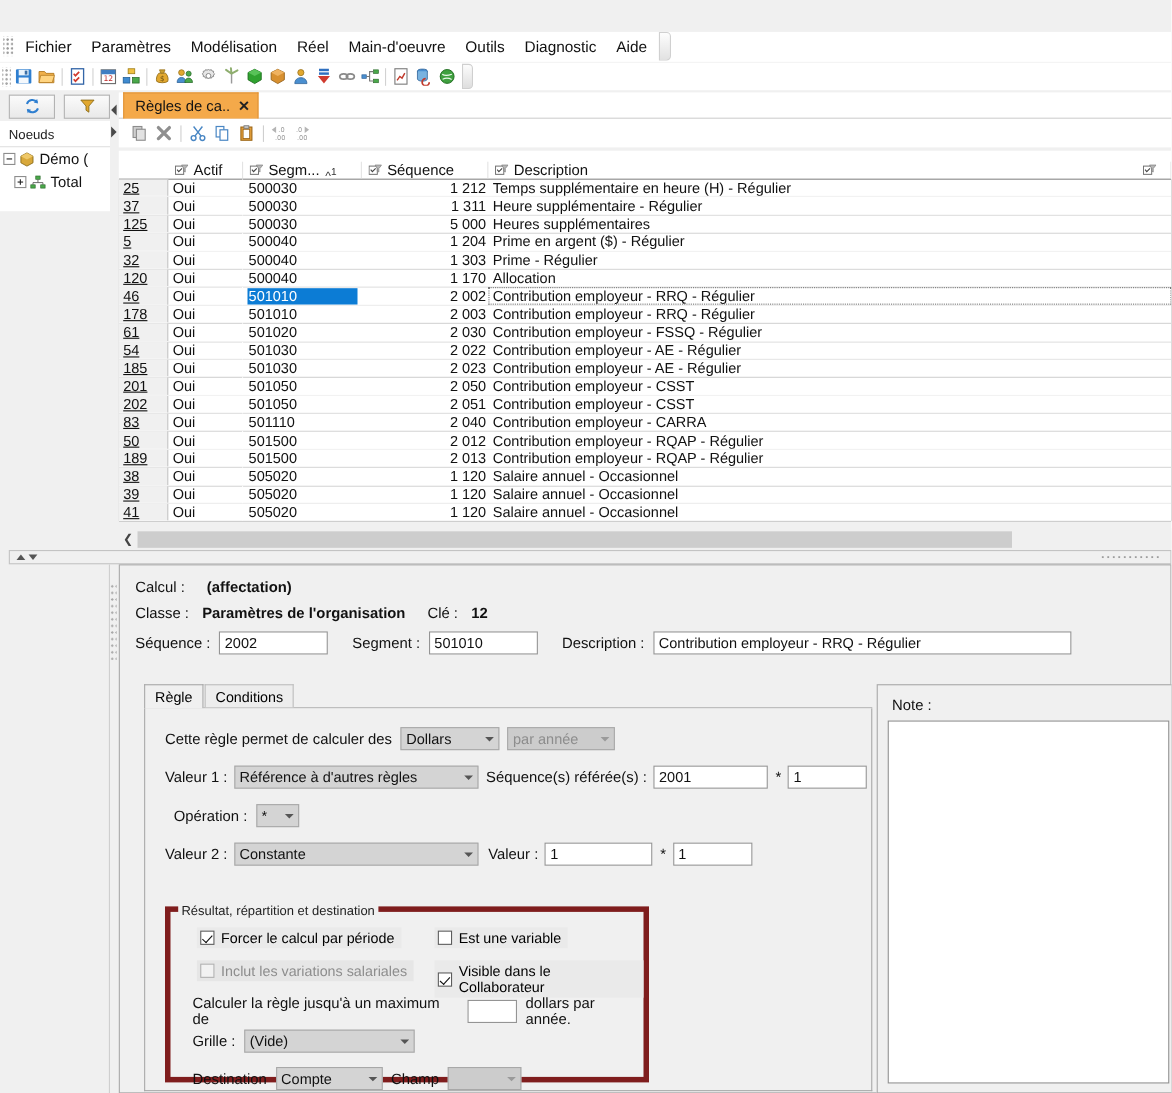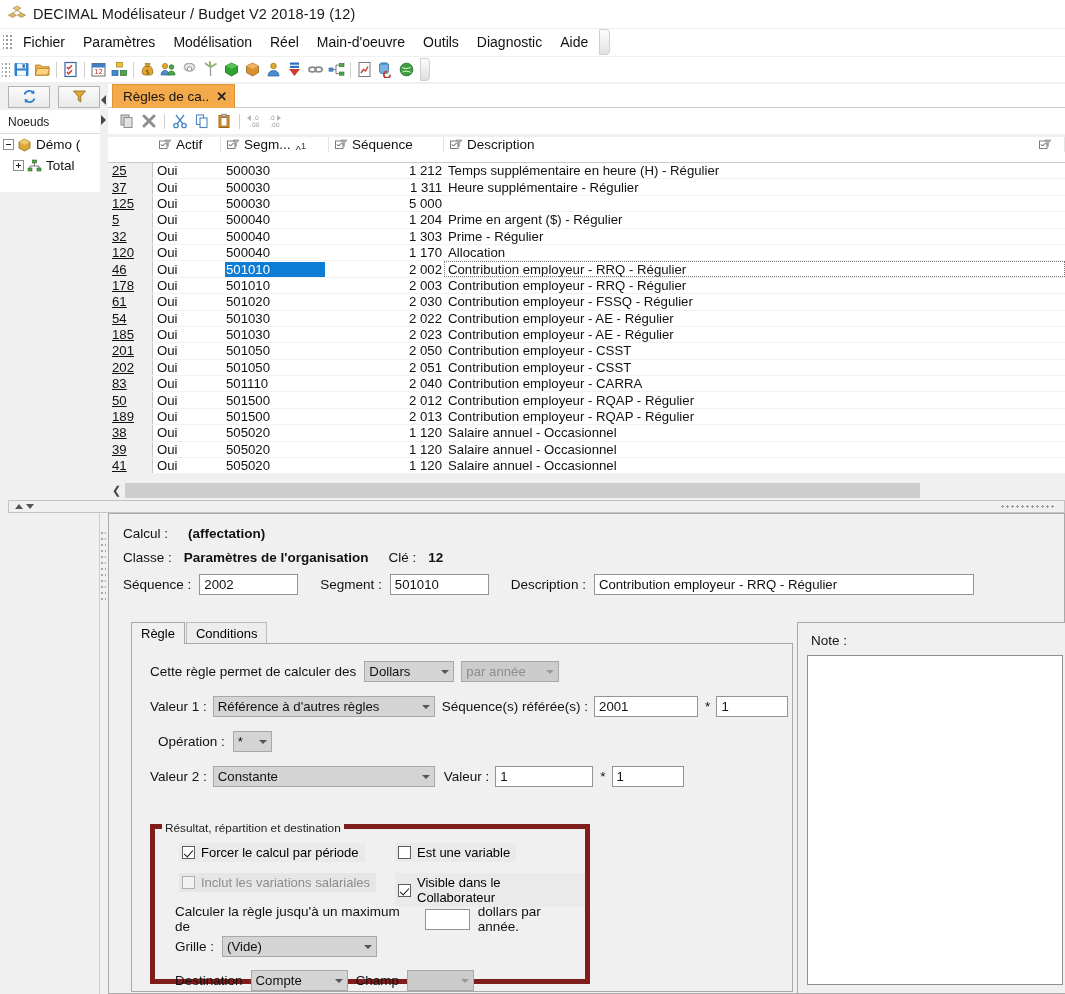--- a/index.html
+++ b/index.html
@@ -89,21 +89,21 @@
   
   .gridtb { position: absolute; left: 108px; top: 108px; width: 957px; height: 26px; background: #ffffff;
     display: flex; align-items: center; padding-left: 8px; }
   .gtb-btn { width: 22px; height: 21px; display: flex; align-items: center; justify-content: center; position: relative; }
   .gtb-sep { width: 1px; height: 15px; background: #cfcfcf; margin: 0 4px; }
 
   
   .grid { position: absolute; left: 108px; top: 137px; width: 957px; height: 337px;
     background: #ffffff; overflow: hidden; }
   .ghead { display: flex; height: 26px; background: #ffffff; border-bottom: 1px solid #c9c9c9;
-    align-items: flex-start; }
+    align-items: flex-end; }
   .gh { position: relative; display: flex; align-items: center; font-size: 13.5px; color: #111;
     border-right: 1px solid #e3e3e3; padding-left: 6px; }
   .gh .fico { width: 12px; height: 12px; margin-right: 5px; flex: none; position: relative; }
   .gh .sortmark { position: absolute; right: 22px; top: 4px; font-size: 11px; color: #333; }
   .gh-rownum { width: 45px; border-right: 1px solid #e3e3e3; }
   .gh-actif { width: 68px; }
   .gh-seg   { width: 108px; }
   .gh-seq   { width: 115px; }
   .gh-desc  { flex: 1; }
 
@@ -191,32 +191,20 @@
 
   
   .leftfill { position: absolute; left: 0; top: 494px; width: 100px; height: 500px; background: #f0f0f0; }
   .leftedge { position: absolute; left: 99px; top: 513px; width: 1px; height: 481px; background: #cfcfcf; }
 </style>
 </head>
 <body>
 
 <div id="app">
 
-  <div class="titlebar">
-    <span class="title-icon">
-      <svg width="18" height="18" viewBox="0 0 18 18">
-        <polygon points="9,1 13,3.2 9,5.4 5,3.2" fill="#e8c77a" stroke="#a8853c" stroke-width=".7"></polygon>
-        <polygon points="4.5,8 8.5,10.2 4.5,12.4 0.5,10.2" fill="#dcb866" stroke="#a8853c" stroke-width=".7"></polygon>
-        <polygon points="13.5,8 17.5,10.2 13.5,12.4 9.5,10.2" fill="#dcb866" stroke="#a8853c" stroke-width=".7"></polygon>
-        <line x1="9" y1="5.4" x2="4.5" y2="8" stroke="#a8853c" stroke-width=".8"></line>
-        <line x1="9" y1="5.4" x2="13.5" y2="8" stroke="#a8853c" stroke-width=".8"></line>
-      </svg>
-    </span>
-    <span class="title-text">DECIMAL Modélisateur / Budget V2 2018-19 (12)</span>
-  </div>
 
   <div class="menubar">
     <span class="menu-grip"></span>
     <span class="menu-item">Fichier</span>
     <span class="menu-item">Paramètres</span>
     <span class="menu-item">Modélisation</span>
     <span class="menu-item">Réel</span>
     <span class="menu-item">Main-d'oeuvre</span>
     <span class="menu-item">Outils</span>
     <span class="menu-item">Diagnostic</span>
@@ -539,20 +527,21 @@
           <div class="cell c-seq">1 311</div>
           <div class="cell c-desc">Heure supplémentaire - Régulier</div>
         </div>
         <div class="grow">
           <div class="cell c-rownum">125</div>
           <div class="cell c-actif">Oui</div>
           <div class="cell c-seg">
             <span class="segbox">500030</span>
           </div>
           <div class="cell c-seq">5 000</div>
+          <div class="cell c-desc">Heures supplémentaires</div>
         </div>
         <div class="grow">
           <div class="cell c-rownum">5</div>
           <div class="cell c-actif">Oui</div>
           <div class="cell c-seg">
             <span class="segbox">500040</span>
           </div>
           <div class="cell c-seq">1 204</div>
           <div class="cell c-desc">Prime en argent ($) - Régulier</div>
         </div>

